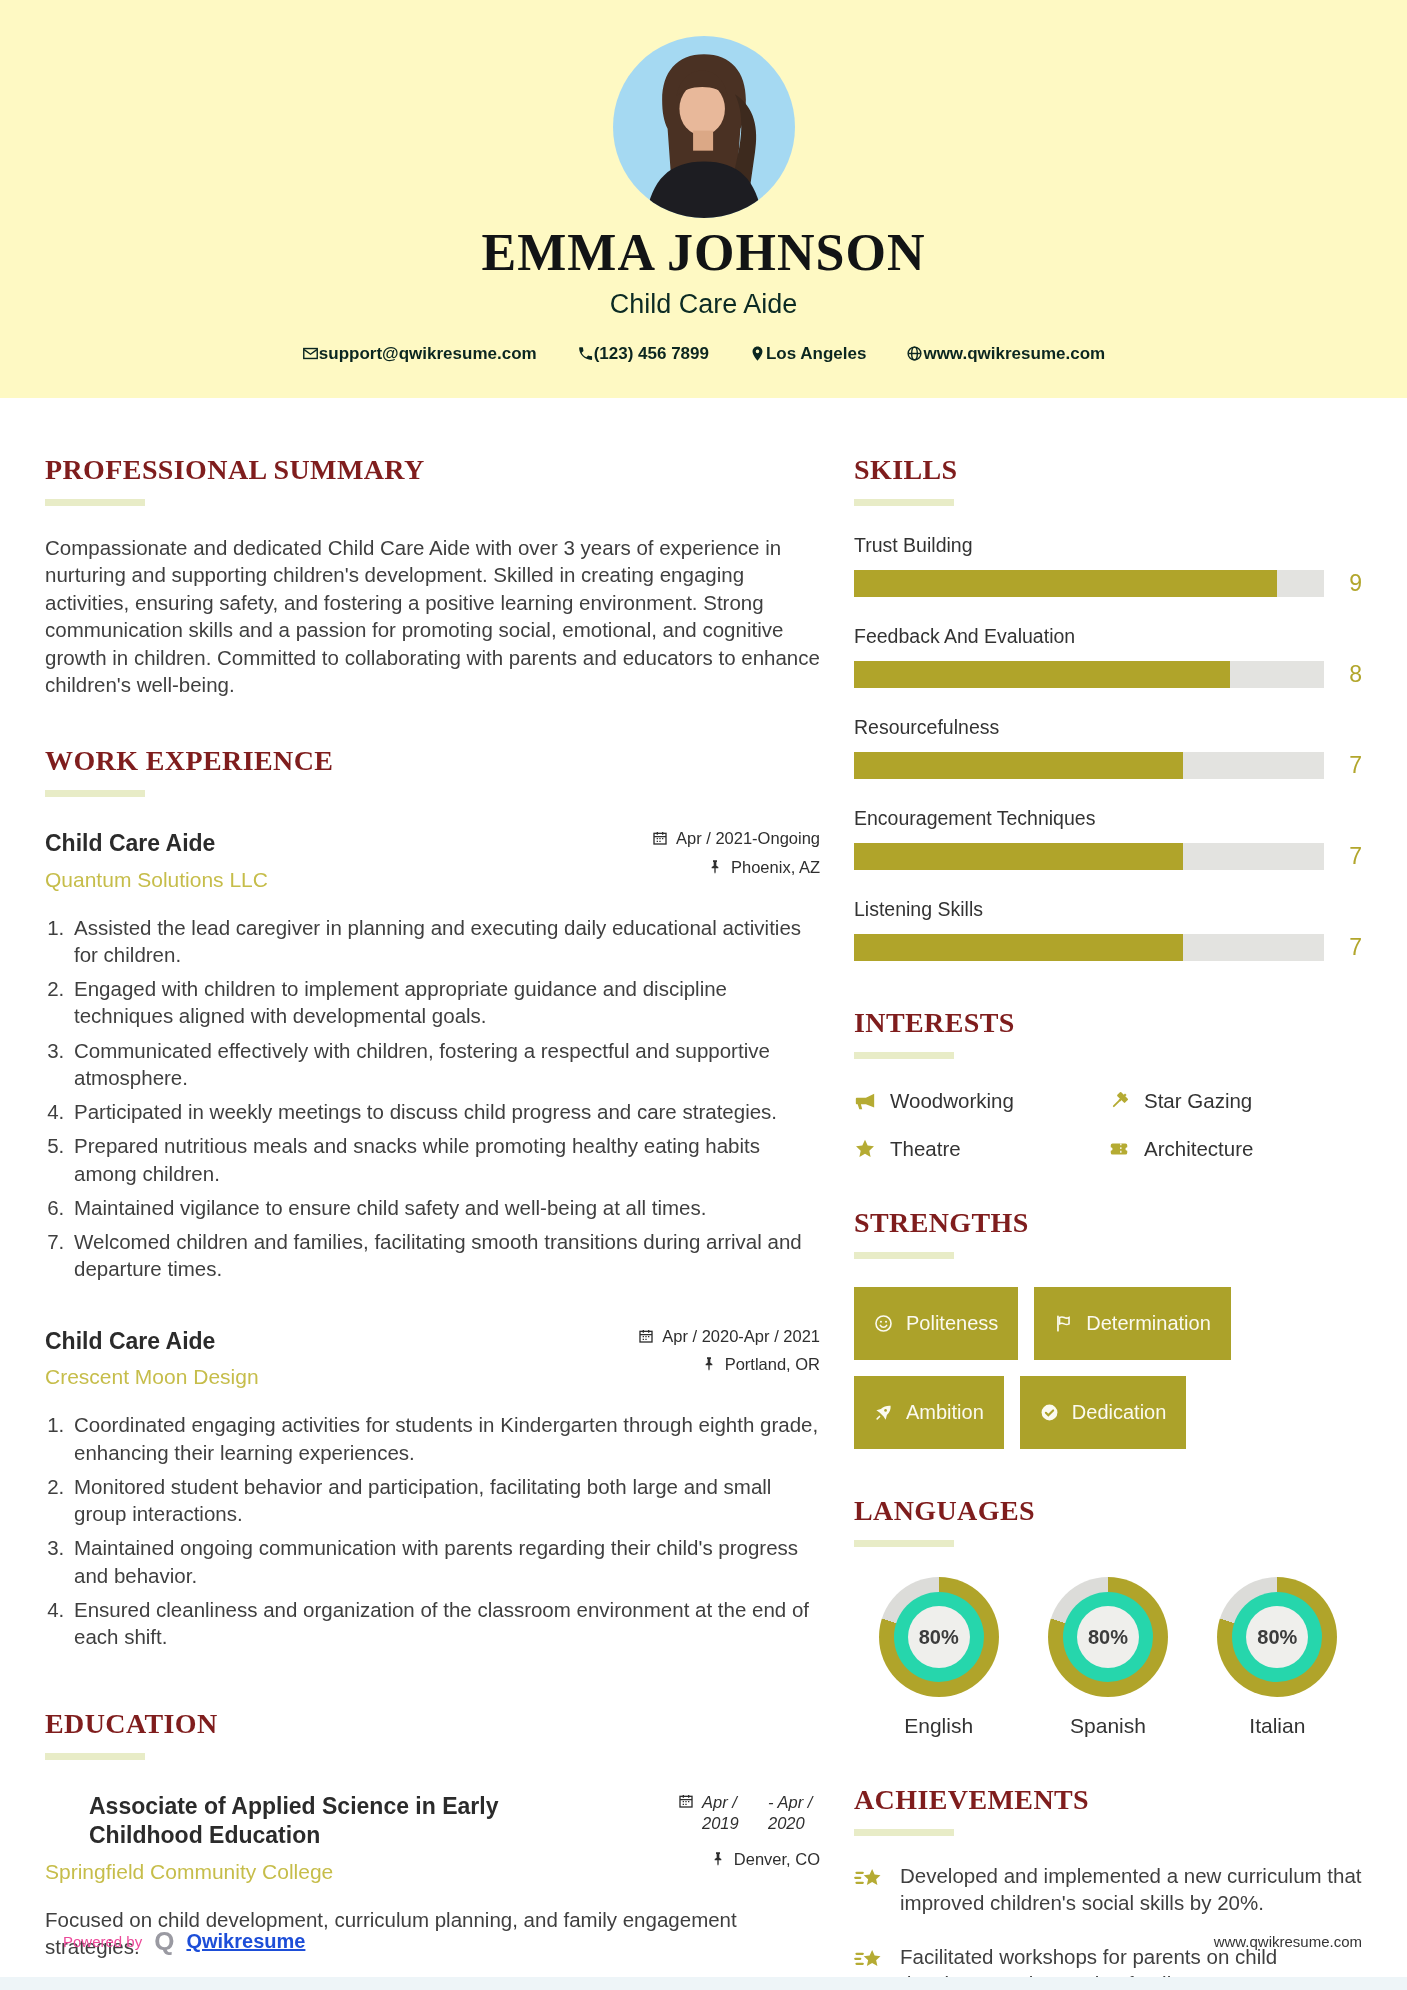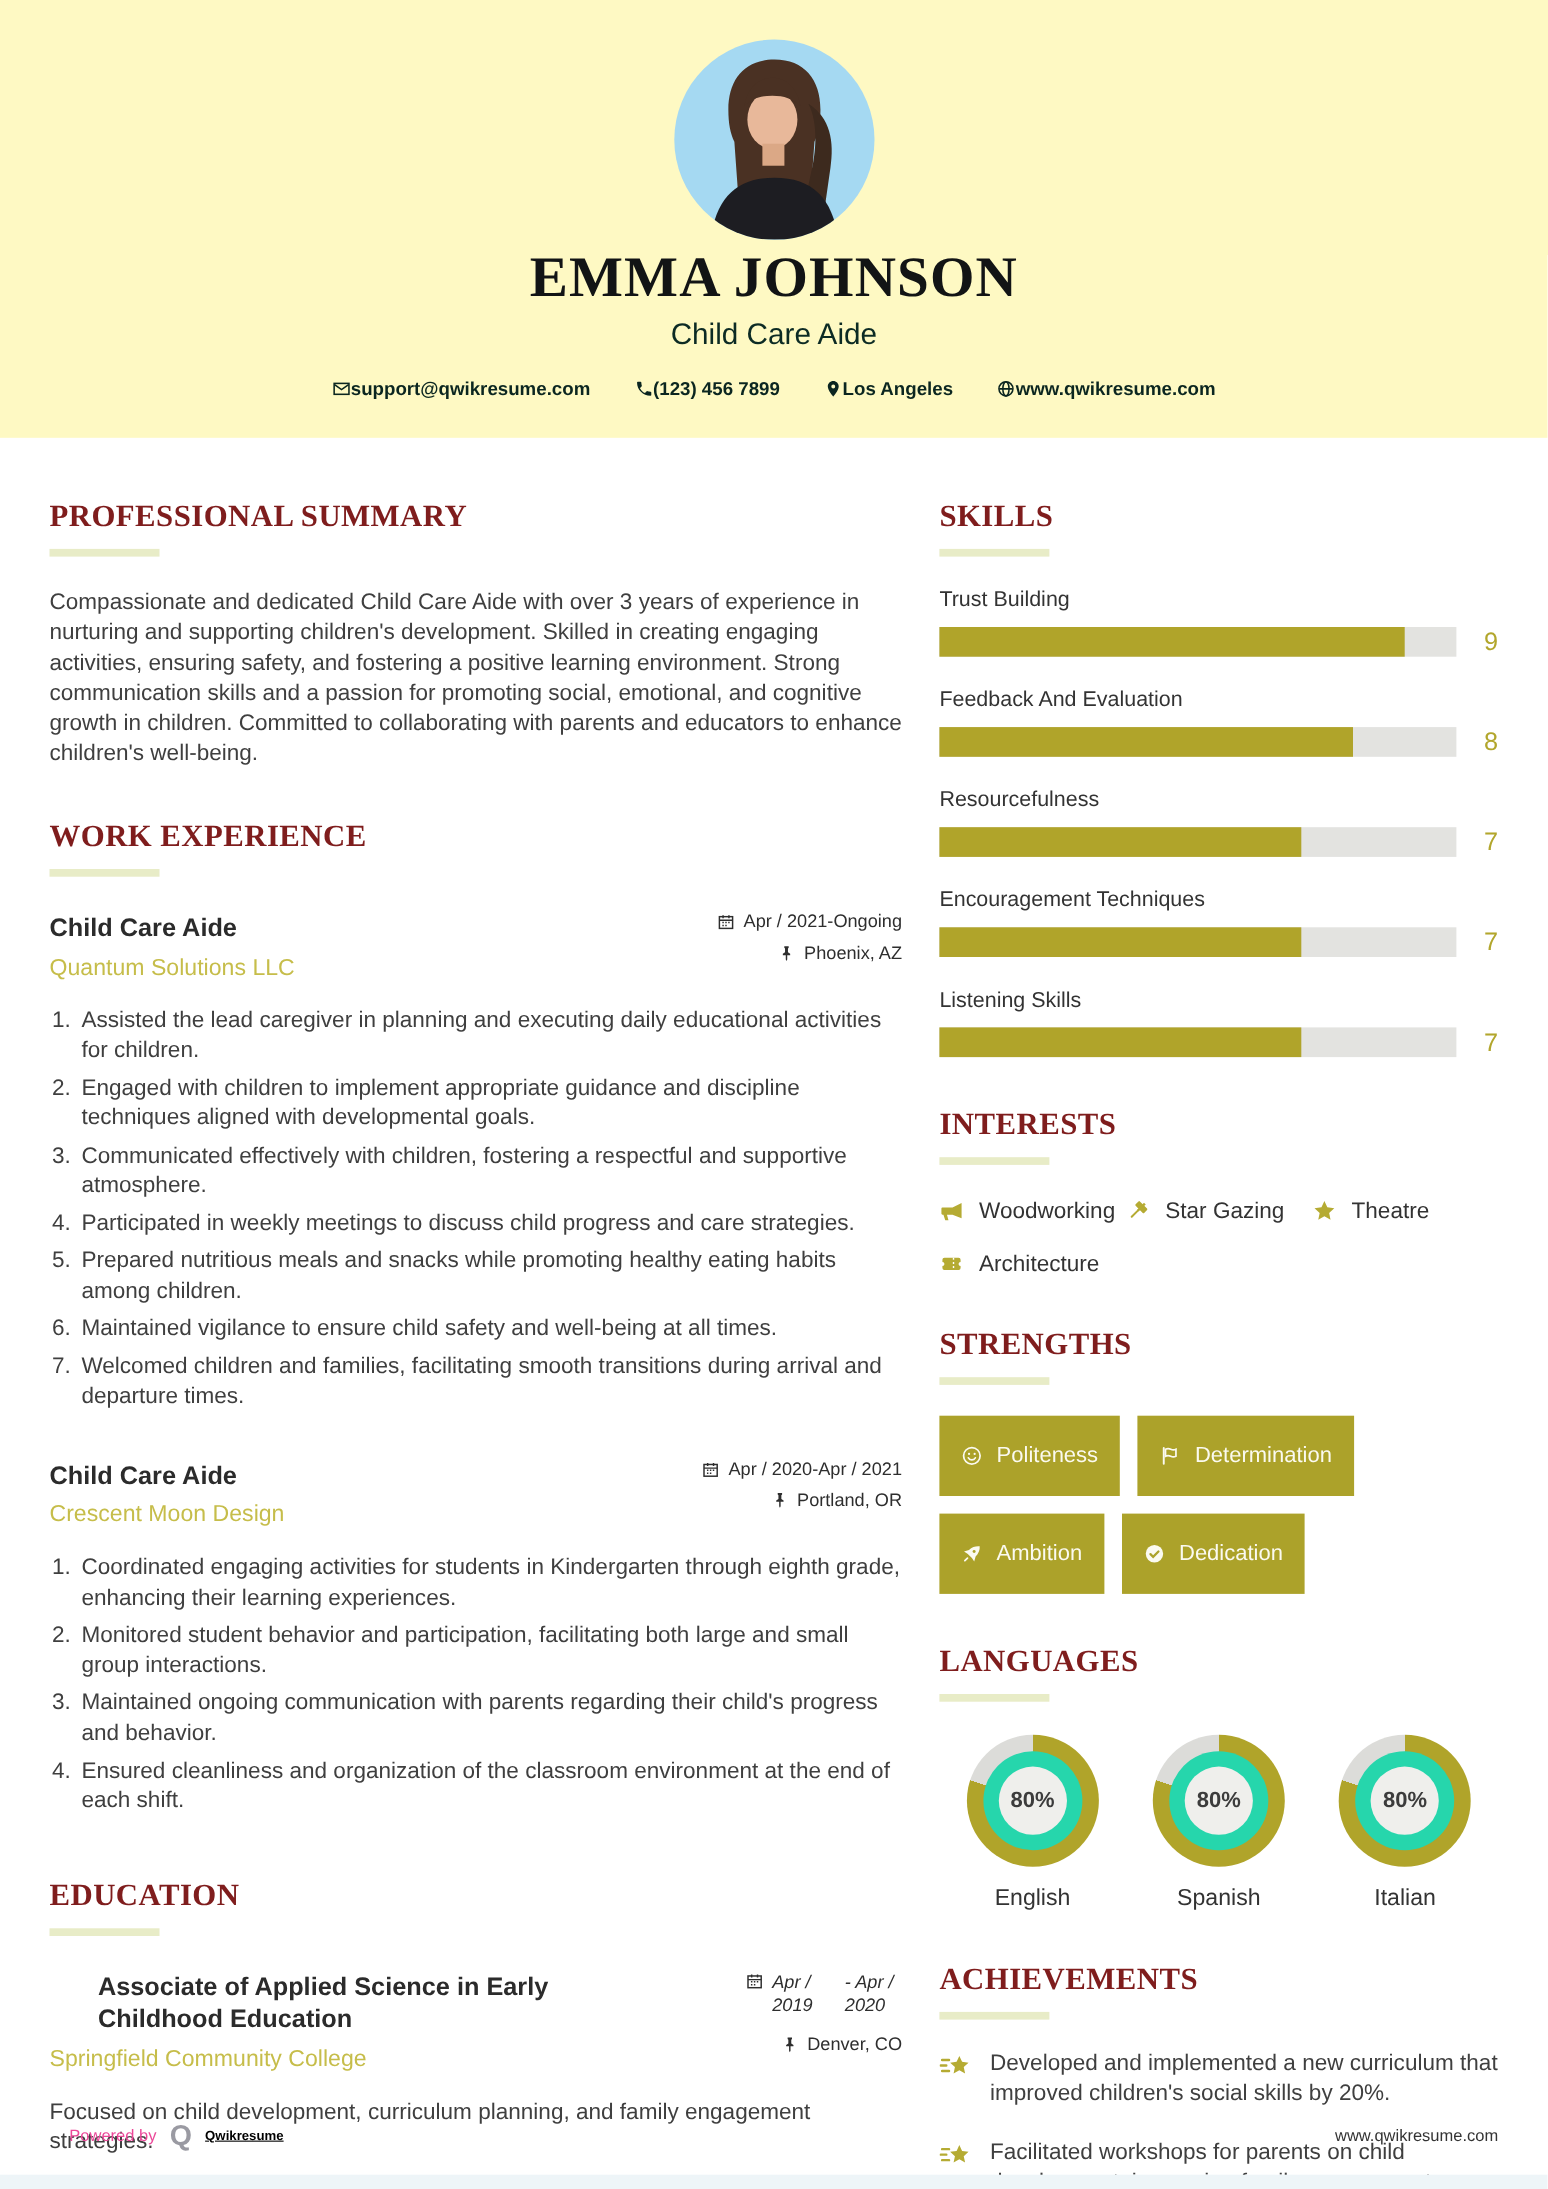--- a/index.html
+++ b/index.html
@@ -41,21 +41,21 @@
   .edu-desc{font-size:20.5px;line-height:1.34;margin-top:22px;color:#3f3f3f;}
   .degree{max-width:500px;margin-left:44px;}
   
   .skill-row{margin-top:28px;}
   .skill-label{font-size:19.5px;color:#333;margin-bottom:13px;}
   .skill-bar-row{display:flex;align-items:center;}
   .skill-track{flex:1;height:27px;background:#e3e3e0;}
   .skill-fill{height:100%;background:#b0a42a;}
   .skill-value{width:38px;text-align:right;font-size:23px;color:#b2a62c;}
   
-  .interest-grid{display:grid;grid-template-columns:1fr 1fr 1fr;row-gap:24px;margin-top:30px;}
+  .interest-grid{display:grid;grid-template-columns:1fr 1fr;row-gap:24px;margin-top:30px;}
   .interest-item{display:flex;align-items:center;gap:14px;font-size:20.5px;color:#333;}
   .interest-item svg{width:22px;height:22px;color:#b5ab33;flex:none;}
   
   .badges{margin-top:28px;display:flex;flex-wrap:wrap;gap:16px;max-width:430px;}
   .badge{display:inline-flex;align-items:center;gap:13px;background:#aca22a;color:#fbfaf0;
         padding:25px 20px;font-size:20px;}
   .badge svg{width:19px;height:19px;}
   
   .langs{display:flex;margin-top:30px;}
   .lang{width:172px;text-align:center;}
@@ -67,21 +67,21 @@
   .lang-label{margin-top:17px;font-size:21px;color:#333;}
   
   .ach-item{display:flex;gap:16px;margin-top:26px;}
   .ach-item svg{width:30px;height:30px;color:#b5ab33;flex:none;margin-top:2px;}
   .ach-text{font-size:20.5px;line-height:1.33;color:#3f3f3f;}
   
   .footer{position:absolute;left:63px;right:45px;bottom:36px;display:flex;
         justify-content:space-between;align-items:center;}
   .footer-left{display:flex;align-items:center;gap:12px;}
   .powered{font-size:15px;color:#ec4899;}
-  .brand{font-size:12px;color:#000000;text-decoration:underline;font-weight:600;}
+  .brand{font-size:20px;color:#1d4ed8;text-decoration:underline;font-weight:600;}
   .qlogo{font-size:26px;font-weight:700;color:#9a9aa2;font-family:"Liberation Sans",sans-serif;line-height:1;}
   .site{font-size:15px;color:#333;}
   .bottom-strip{position:absolute;left:0;right:0;bottom:0;height:13px;background:#eef5f8;}
 </style>
 </head>
 <body>
 
 <div class="header">
   <div class="photo">
     <svg viewBox="0 0 100 100">

